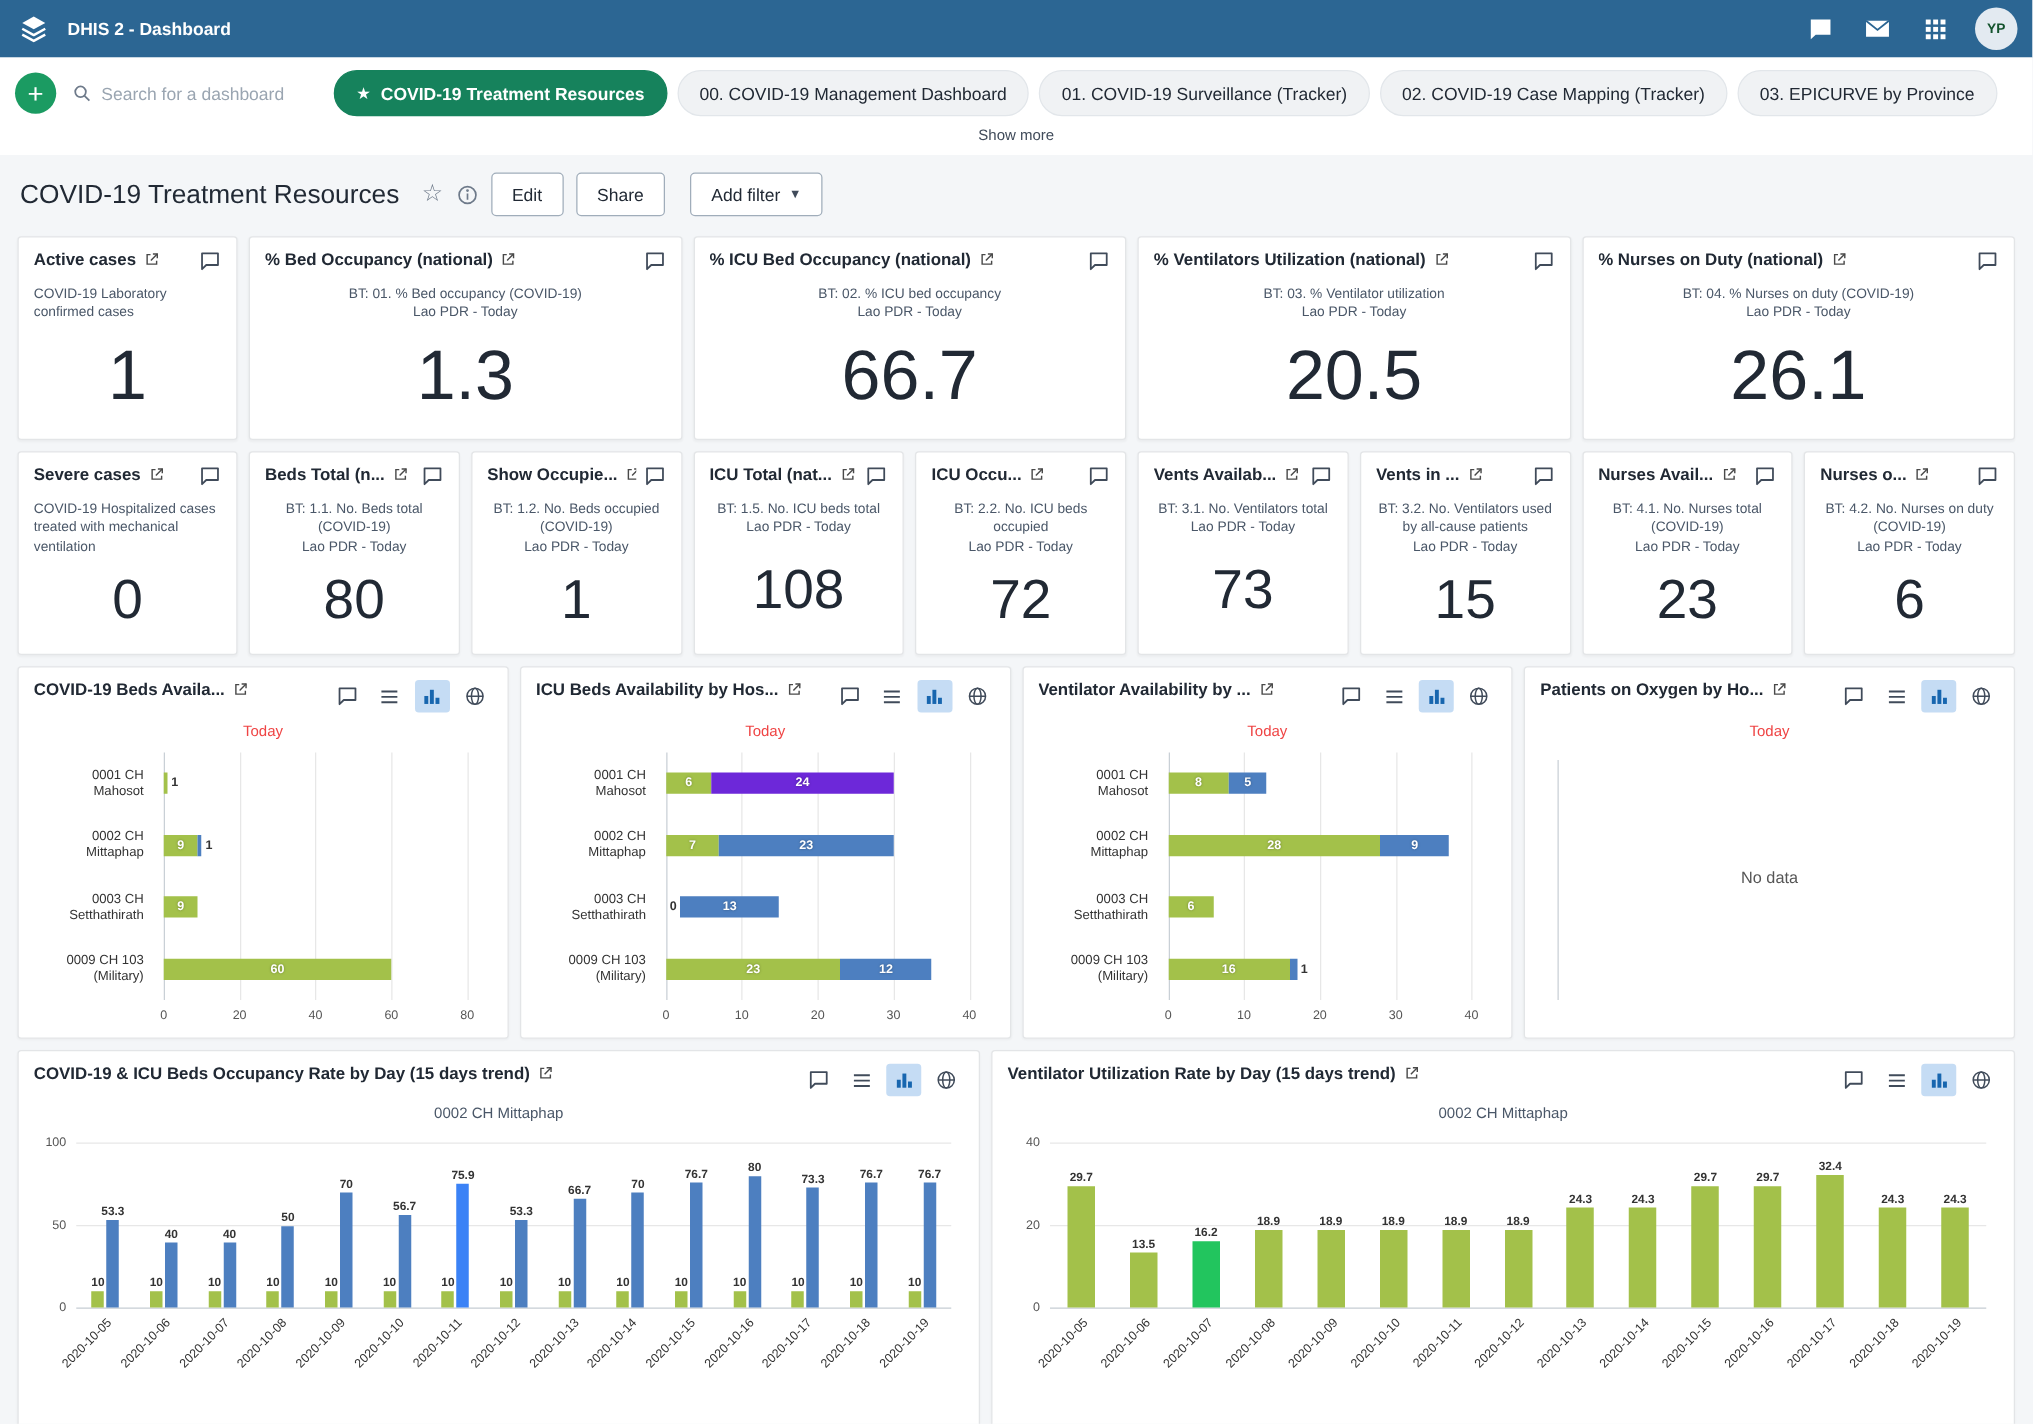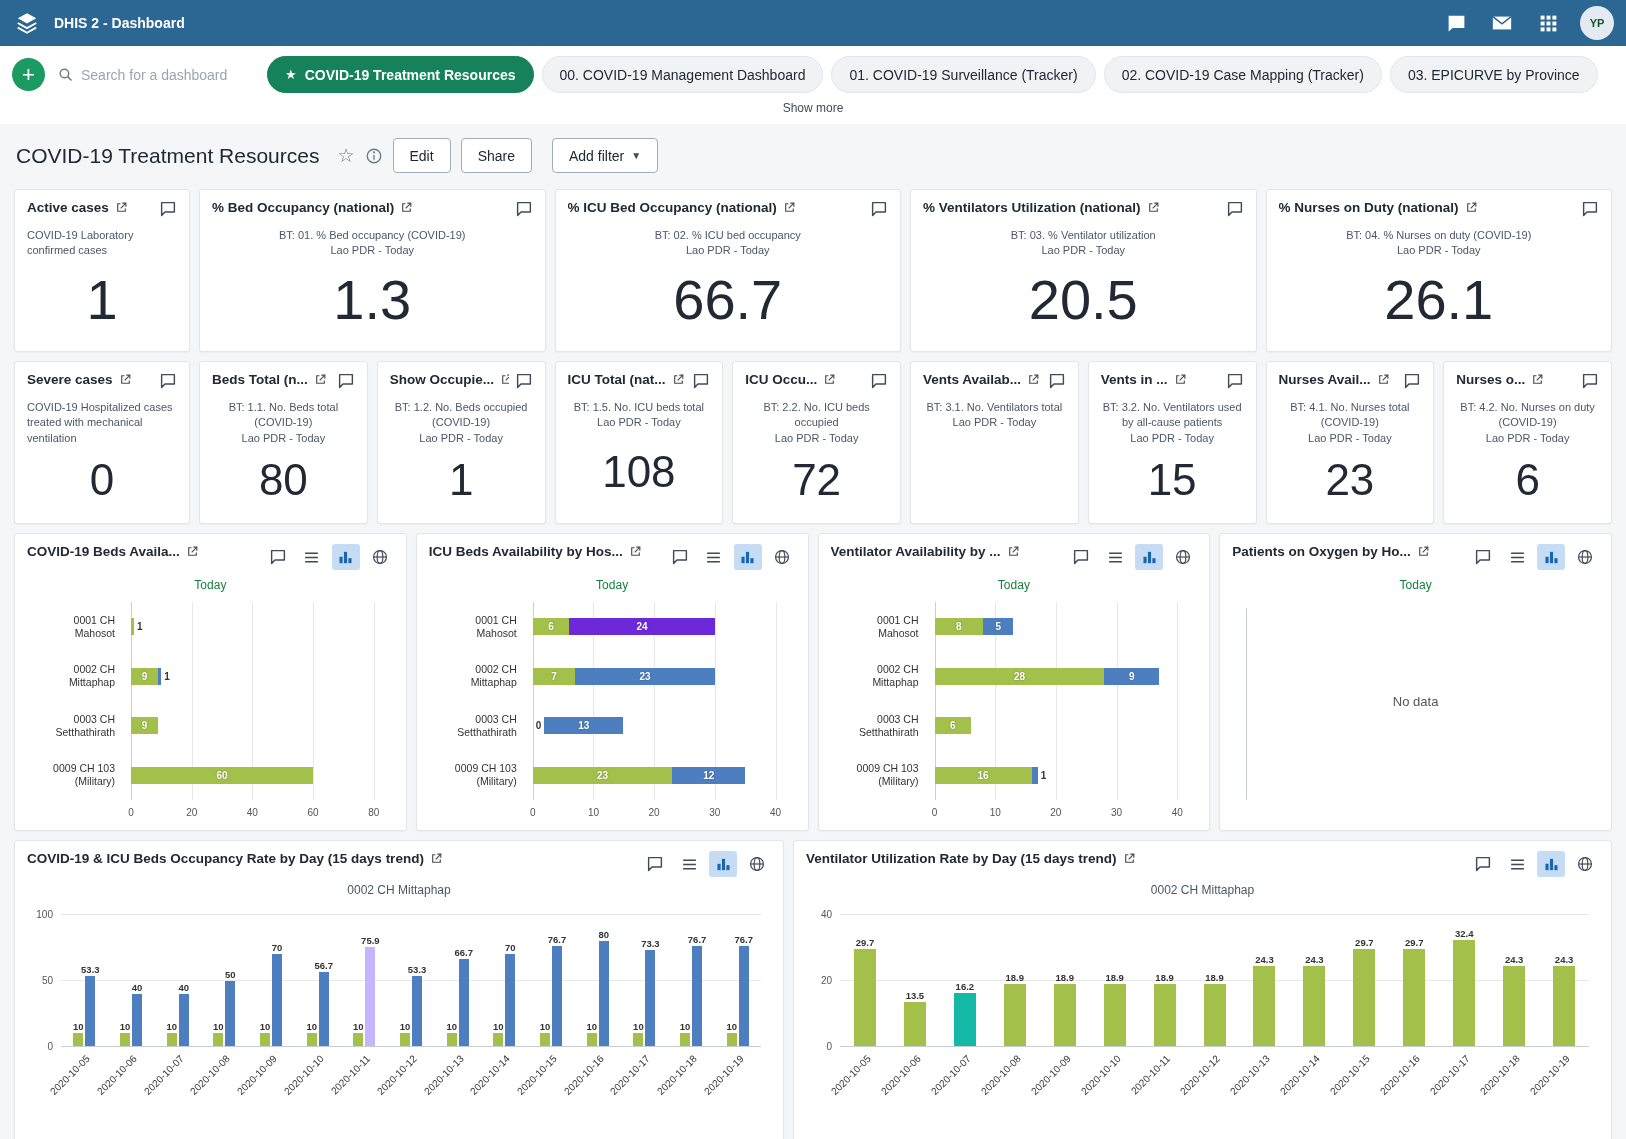--- a/index.html
+++ b/index.html
@@ -67,21 +67,21 @@
   .kpi-value { flex:1; display:flex; align-items:center; justify-content:center; color:#212934; }
   .kpi-value.big { font-size:56px; }
   .kpi-value.med { font-size:44px; }
 
   
   .chart-card { flex:1; min-width:0; height:298px; }
   .actions { display:flex; gap:6px; align-items:center; flex:none; }
   .action { width:28px; height:26px; display:flex; align-items:center; justify-content:center;
     color:#404b5a; border-radius:3px; cursor:pointer; }
   .action.active { background:#c5dcf4; color:#1766af; }
-  .chart-sub { text-align:center; font-size:12px; color:#15803d; margin:8px 0 10px; }
+  .chart-sub { text-align:center; font-size:12px; color:#ef4444; margin:8px 0 10px; }
 
   
   .hchart { flex:1; position:relative; margin:0 4px; }
   .hplot { position:absolute; left:100px; right:16px; top:0; bottom:20px; }
   .vgrid { position:absolute; top:0; bottom:0; width:1px; background:#e7e7e7; }
   .vgrid.zero { background:#c9d0d6; }
   .hrow { position:absolute; left:0; right:0; display:flex; align-items:center; }
   .hstack { display:flex; align-items:center; width:100%; height:17px; }
   .hseg { height:17px; flex:none; display:flex; align-items:center; justify-content:center; }
   .hval { font-size:10px; font-weight:bold; }
@@ -494,20 +494,21 @@
           <span class="chatic">
             <svg viewBox="0 0 24 24" width="18" height="18">
               <path d="M3.5 3.5h17v12.5H8L3.5 20.5z" fill="none" stroke="currentColor" stroke-width="1.9" stroke-linejoin="round"></path>
             </svg>
           </span>
         </div>
         <div class="card-sub">
           <div>BT: 3.1. No. Ventilators total</div>
           <div>Lao PDR - Today</div>
         </div>
+        <div class="kpi-value med">73</div>
       </div>
       <div class="card kpi-card wide">
         <div class="card-head">
           <div class="card-title">
             <span>Vents in ...</span>
             <span class="ext">
               <svg viewBox="0 0 24 24" width="13" height="13">
                 <g fill="none" stroke="currentColor" stroke-width="2.1">
                   <path d="M10 5H5v14h14v-5"></path>
                   <path d="M13.5 4H20v6.5"></path>
@@ -1067,21 +1068,21 @@
                   <span class="cval">10</span>
                 </div>
                 <div class="cbar" style="height: 56.7%; width: 10px; background: rgb(77, 127, 192);">
                   <span class="cval">56.7</span>
                 </div>
               </div>
               <div class="cgroup">
                 <div class="cbar" style="height: 10%; width: 10px; background: rgb(163, 193, 74);">
                   <span class="cval">10</span>
                 </div>
-                <div class="cbar" style="height: 75.9%; width: 10px; background: #c4b5fd;">
+                <div class="cbar" style="height: 75.9%; width: 10px; background: #3b82f6;">
                   <span class="cval">75.9</span>
                 </div>
               </div>
               <div class="cgroup">
                 <div class="cbar" style="height: 10%; width: 10px; background: rgb(163, 193, 74);">
                   <span class="cval">10</span>
                 </div>
                 <div class="cbar" style="height: 53.3%; width: 10px; background: rgb(77, 127, 192);">
                   <span class="cval">53.3</span>
                 </div>
@@ -1257,21 +1258,21 @@
                 <div class="cbar" style="height: 74.25%; width: 22px; background: rgb(163, 193, 74);">
                   <span class="cval">29.7</span>
                 </div>
               </div>
               <div class="cgroup">
                 <div class="cbar" style="height: 33.75%; width: 22px; background: rgb(163, 193, 74);">
                   <span class="cval">13.5</span>
                 </div>
               </div>
               <div class="cgroup">
-                <div class="cbar" style="height: 40.5%; width: 22px; background: #14b8a6;">
+                <div class="cbar" style="height: 40.5%; width: 22px; background: #22c55e;">
                   <span class="cval">16.2</span>
                 </div>
               </div>
               <div class="cgroup">
                 <div class="cbar" style="height: 47.25%; width: 22px; background: rgb(163, 193, 74);">
                   <span class="cval">18.9</span>
                 </div>
               </div>
               <div class="cgroup">
                 <div class="cbar" style="height: 47.25%; width: 22px; background: rgb(163, 193, 74);">

